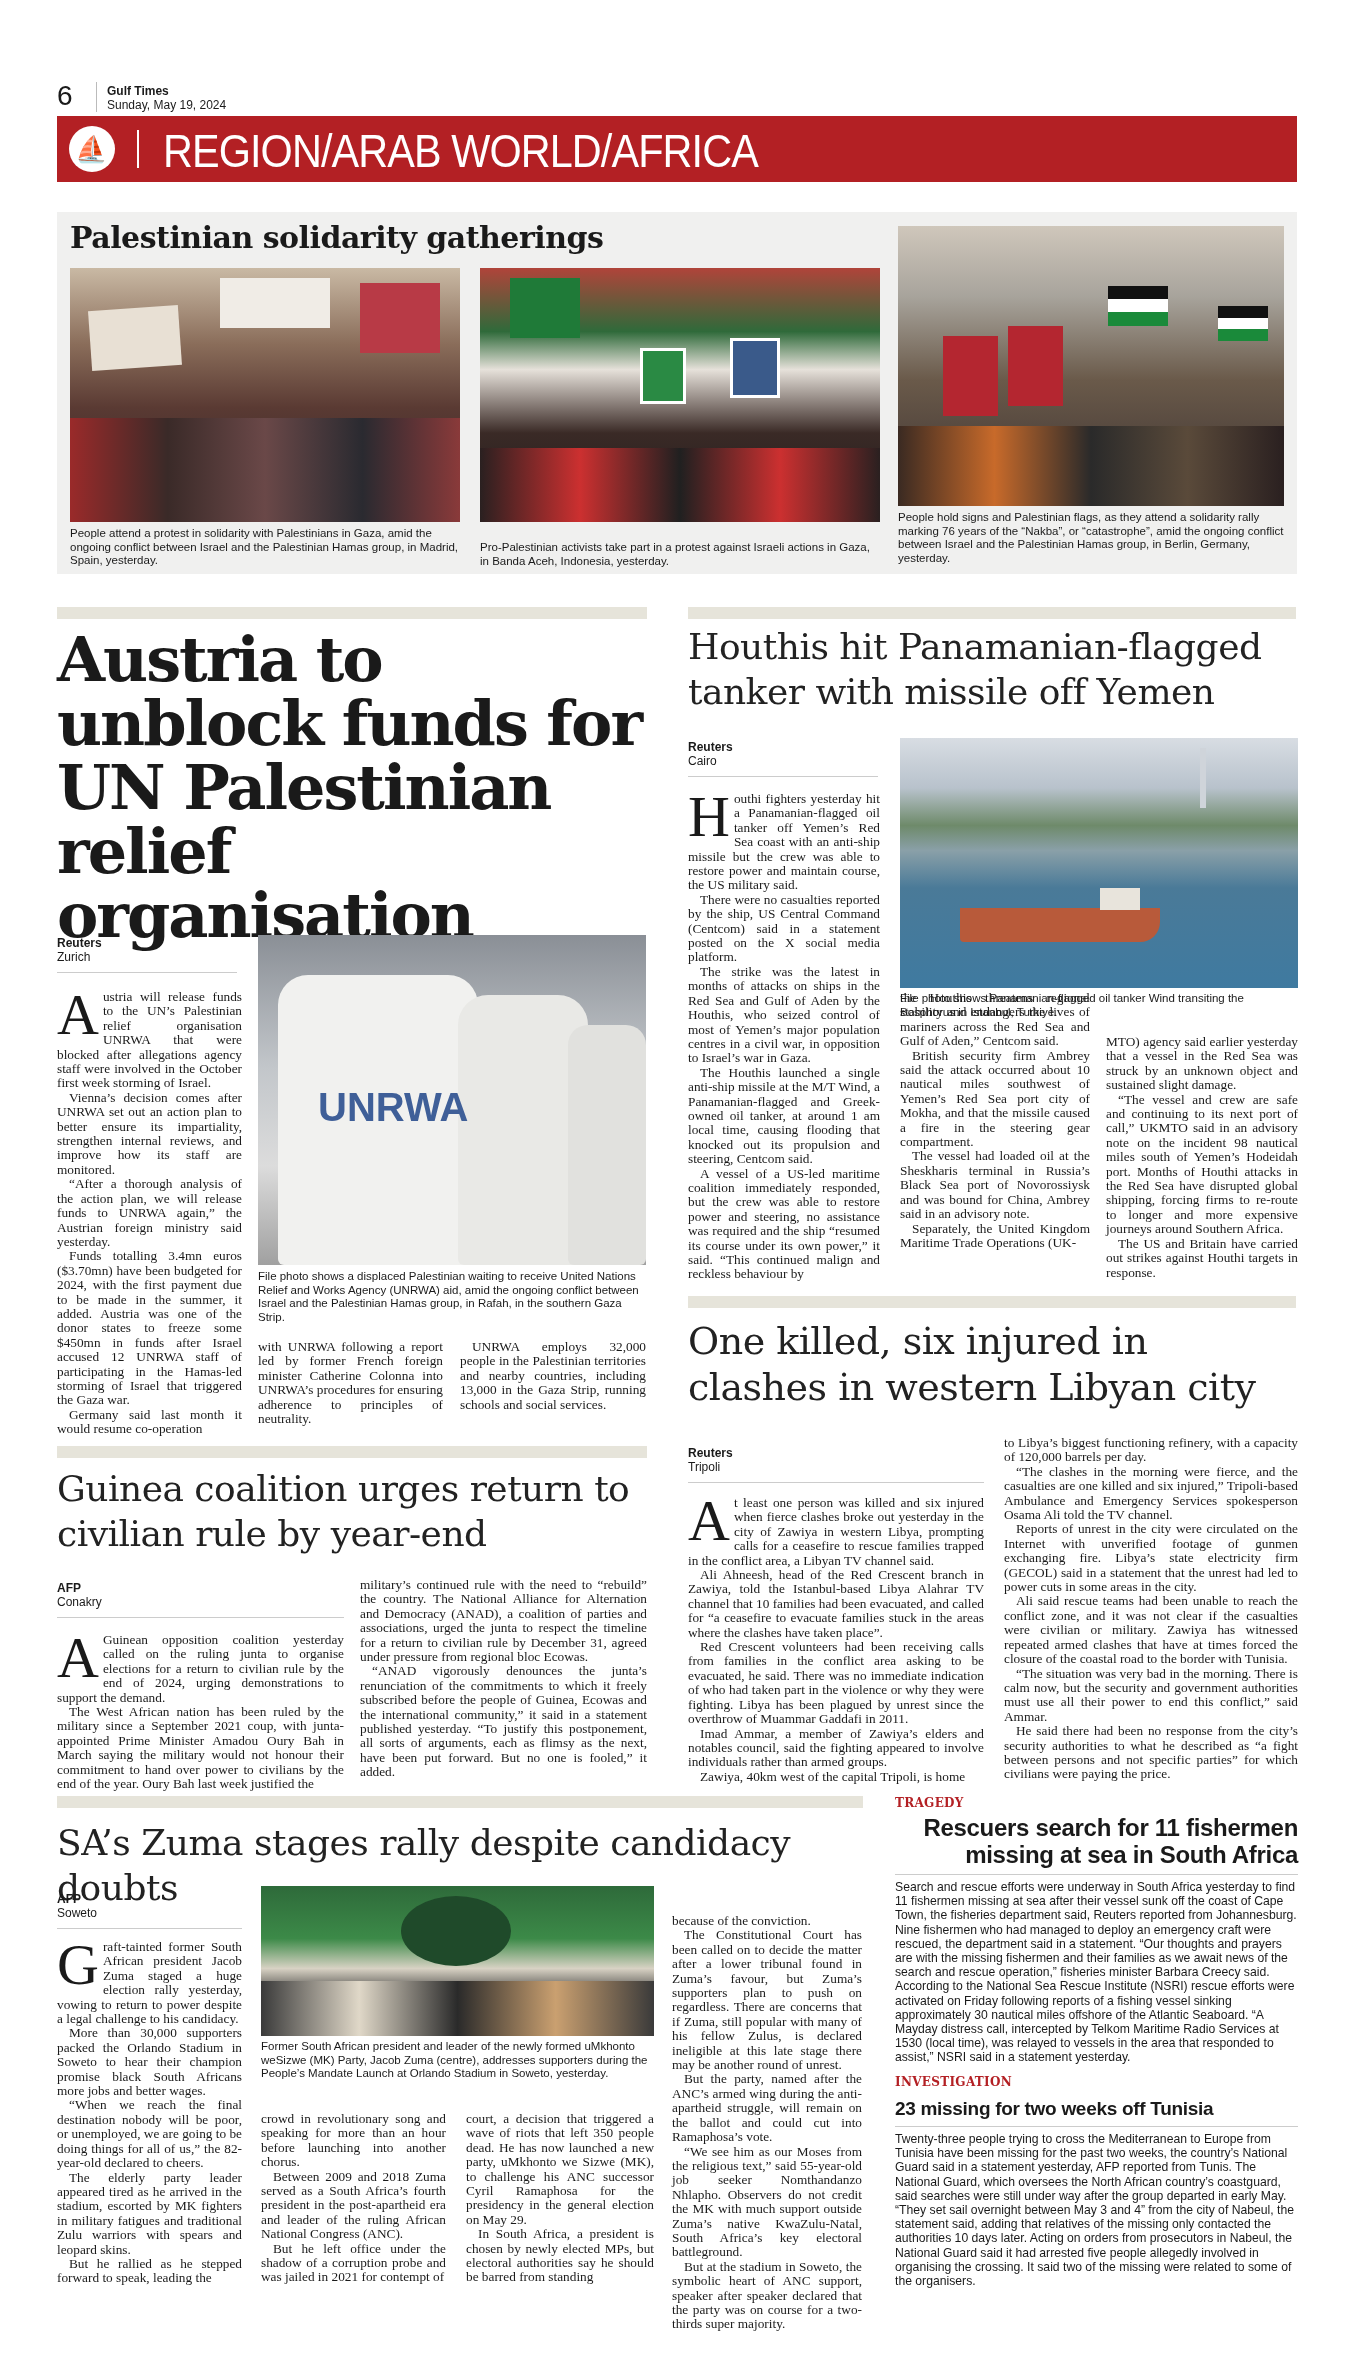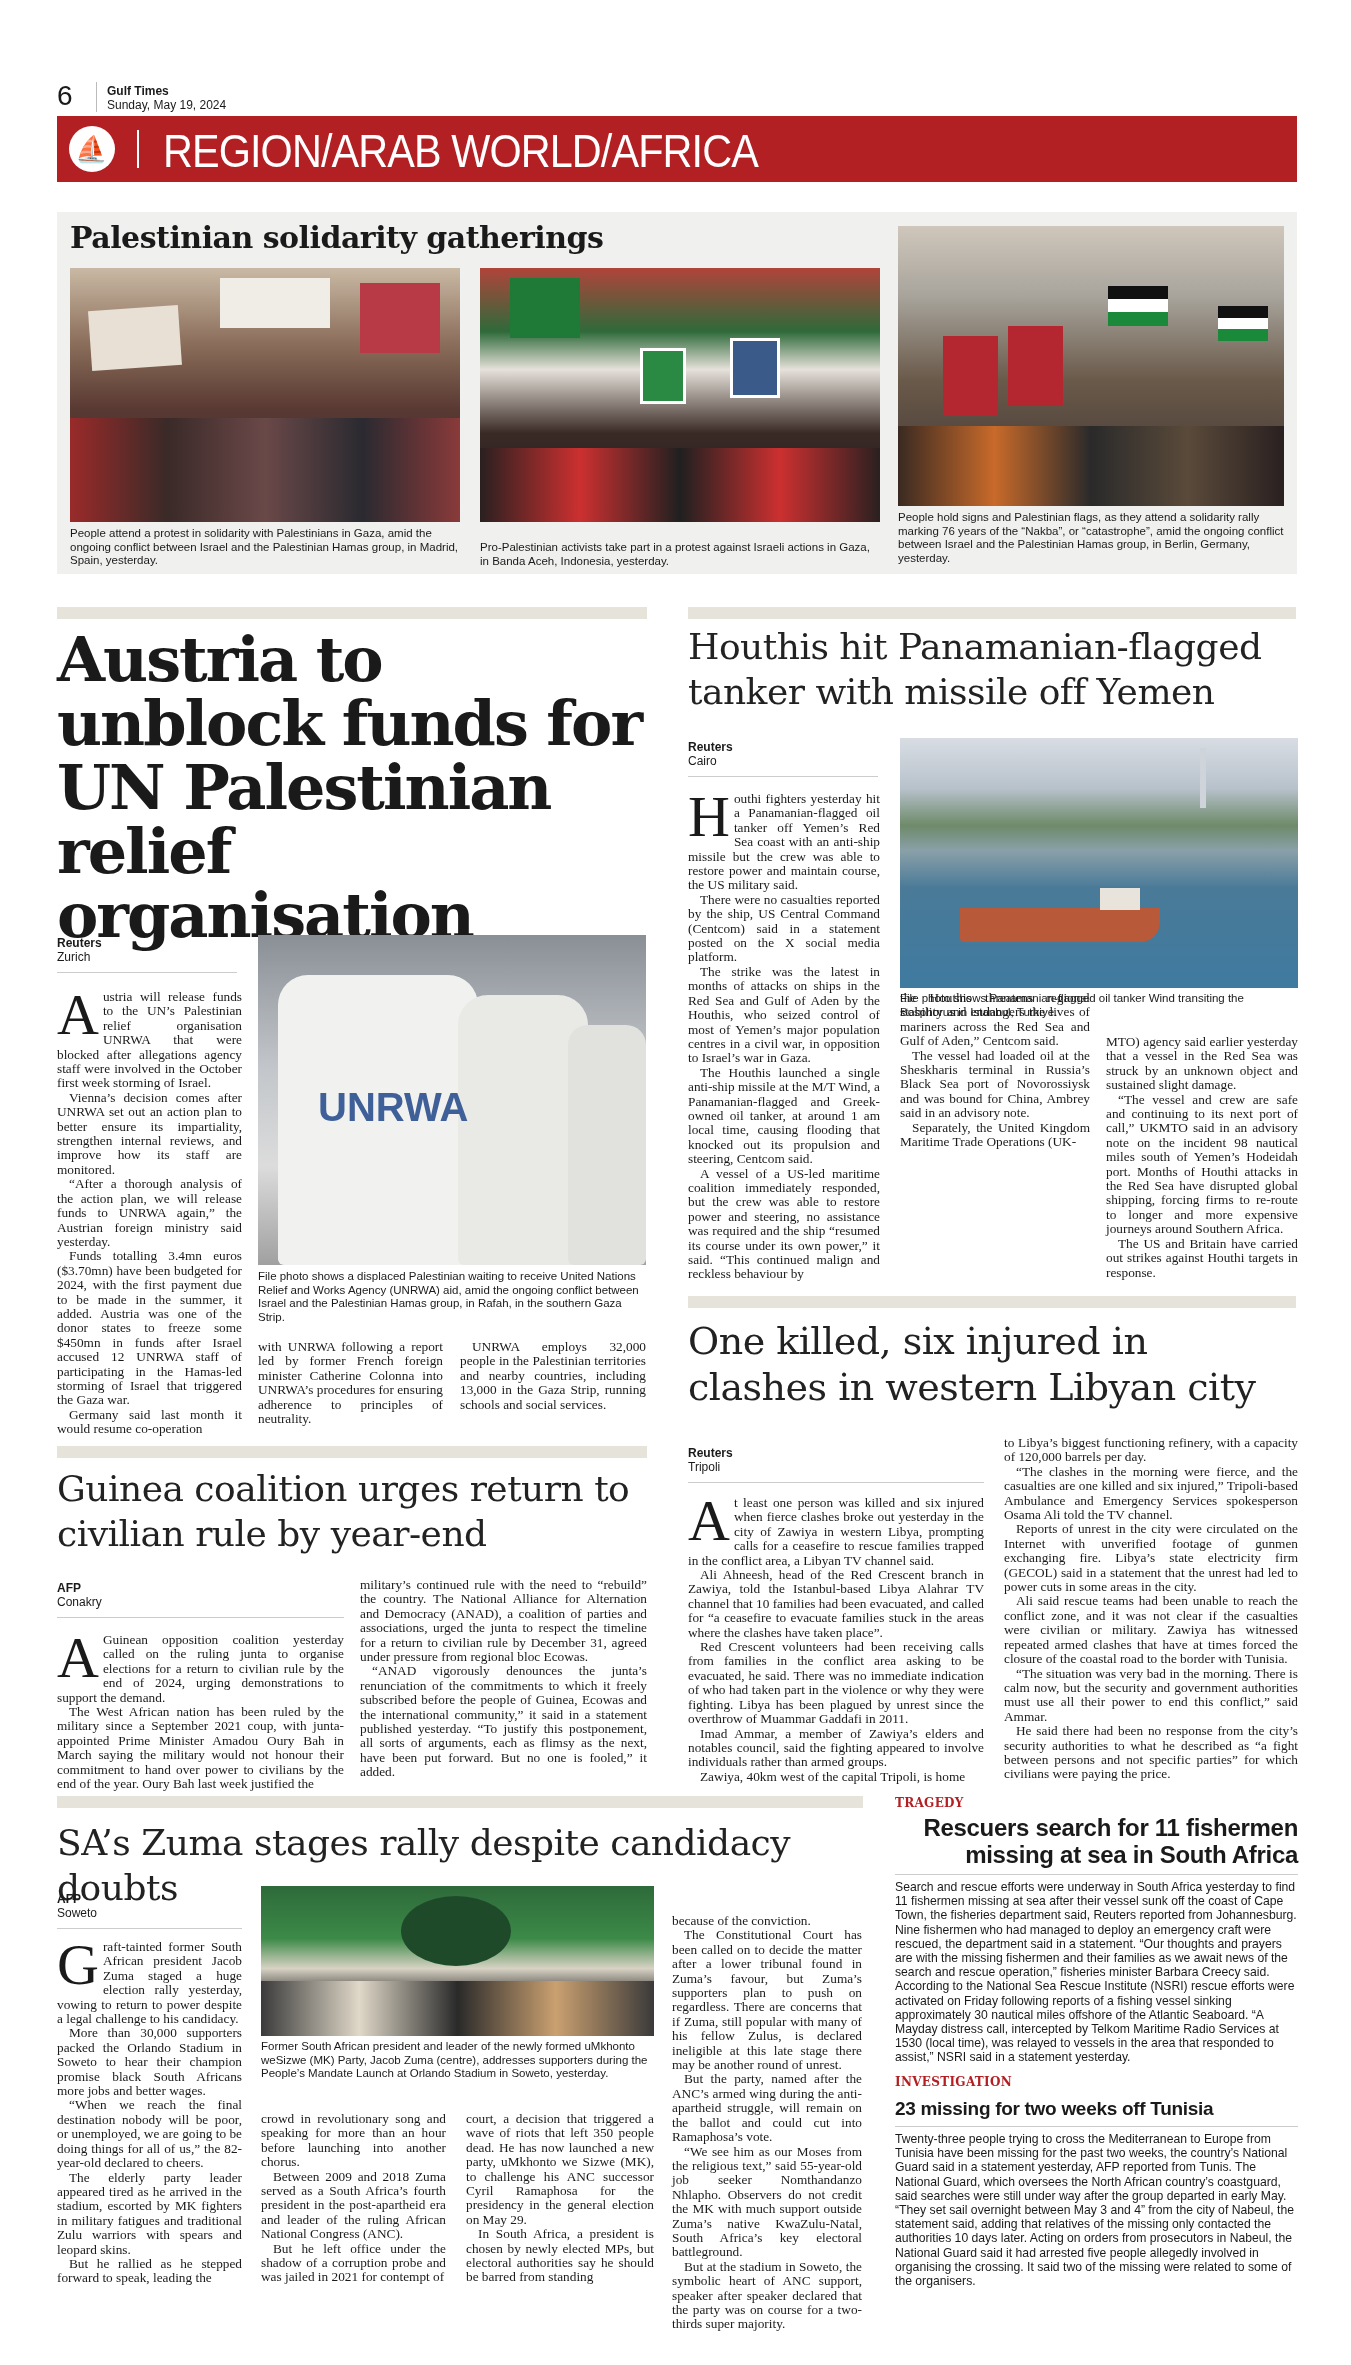--- a/index.html
+++ b/index.html
@@ -128,20 +128,21 @@
   <p>A vessel of a US-led maritime coalition immediately responded, but the crew was able to restore power and steering, no assistance was required and the ship “resumed its course under its own power,” it said. “This continued malign and reckless behaviour by</p>
 </div>
 <div class="abs photo" style="left:900px;top:738px;width:398px;height:250px;background:linear-gradient(180deg,#d8dde3 0%,#b8c2cc 20%,#6e8a6a 35%,#8aa0a8 45%,#4a7a98 60%,#3f7aa0 100%);">
   <div style="position:absolute;left:60px;top:170px;width:200px;height:34px;background:#b85a3a;border-radius:0 0 20px 4px;"></div>
   <div style="position:absolute;left:200px;top:150px;width:40px;height:22px;background:#e8e4dc;"></div>
   <div style="position:absolute;left:300px;top:10px;width:6px;height:60px;background:#cfd4da;"></div>
 </div>
 <div class="abs caption" style="left:900px;top:992px;width:398px;">File photo shows Panamanian-flagged oil tanker Wind transiting the Bosphorus in Istanbul, Turkiye.</div>
 <div class="abs body" style="left:900px;top:991px;width:190px;">
   <p class="first">the Houthis threatens regional stability and endangers the lives of mariners across the Red Sea and Gulf of Aden,” Centcom said.</p>
+  <p>British security firm Ambrey said the attack occurred about 10 nautical miles southwest of Yemen’s Red Sea port city of Mokha, and that the missile caused a fire in the steering gear compartment.</p>
   <p>The vessel had loaded oil at the Sheskharis terminal in Russia’s Black Sea port of Novorossiysk and was bound for China, Ambrey said in an advisory note.</p>
   <p>Separately, the United Kingdom Maritime Trade Operations (UK-</p>
 </div>
 <div class="abs body" style="left:1106px;top:1035px;width:192px;">
   <p class="first">MTO) agency said earlier yesterday that a vessel in the Red Sea was struck by an unknown object and sustained slight damage.</p>
   <p>“The vessel and crew are safe and continuing to its next port of call,” UKMTO said in an advisory note on the incident 98 nautical miles south of Yemen’s Hodeidah port. Months of Houthi attacks in the Red Sea have disrupted global shipping, forcing firms to re-route to longer and more expensive journeys around Southern Africa.</p>
   <p>The US and Britain have carried out strikes against Houthi targets in response.</p>
 </div>
 
 <div class="abs rule" style="left:688px;top:1296px;width:608px;"></div>

